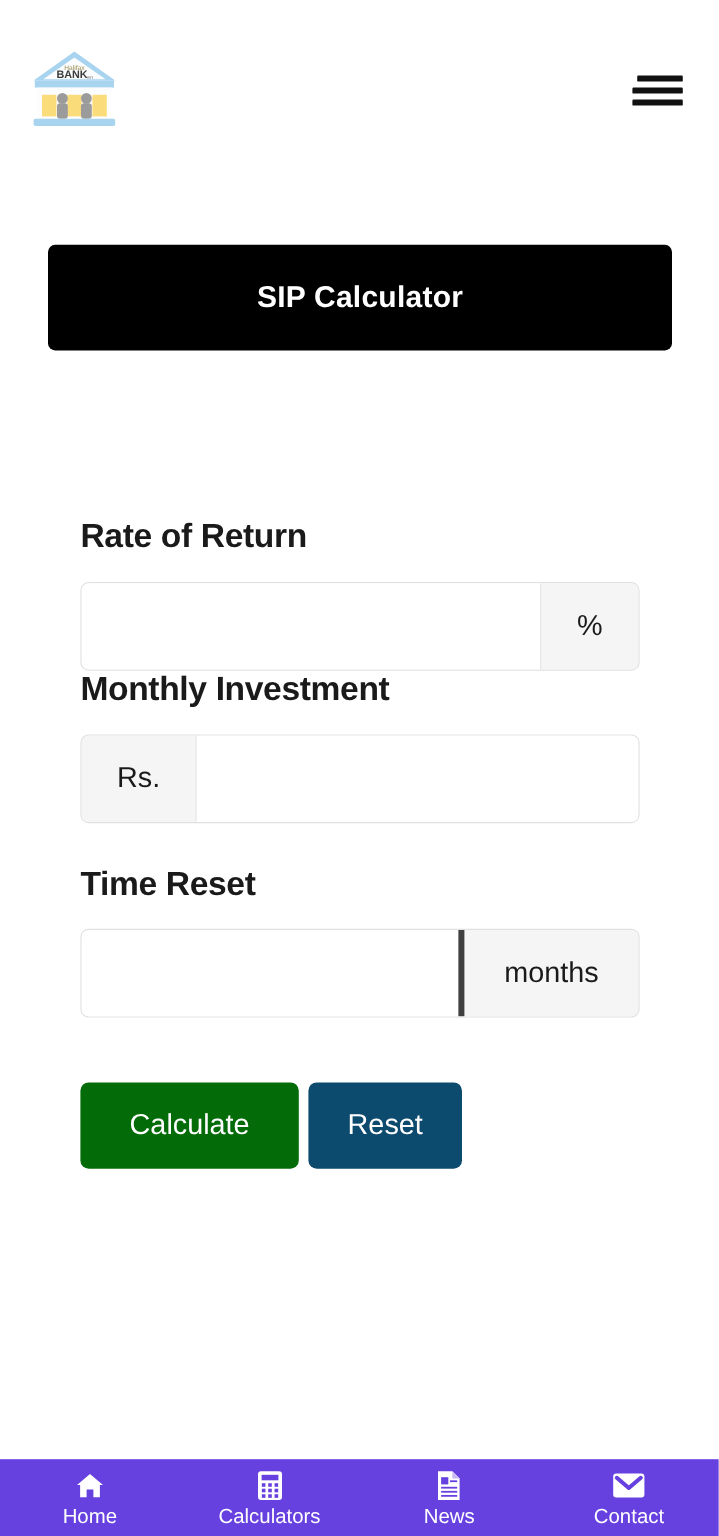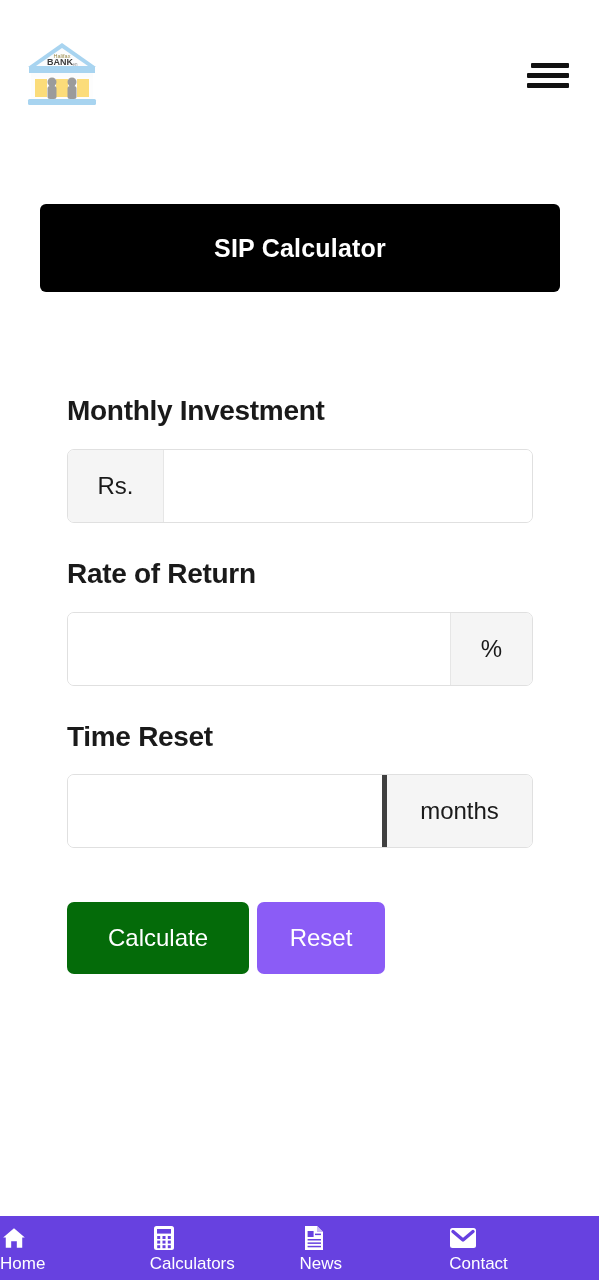--- a/index.html
+++ b/index.html
@@ -159,40 +159,40 @@
     display: flex;
     align-items: center;
     justify-content: center;
   }
   .btn-calculate {
     width: 182px;
     background: #046b09;
   }
   .btn-reset {
     width: 128px;
-    background: #8b5cf6;
+    background: #0c4a6e;
   }
 
   
   .bottom-nav {
     position: absolute;
     left: 0;
     bottom: 0;
     width: 599px;
     height: 64px;
     background: #6741e0;
     display: flex;
     align-items: center;
   }
   .nav-item {
     flex: 1 1 0;
     height: 64px;
     display: flex;
     flex-direction: column;
-    align-items: flex-start;
+    align-items: center;
     justify-content: center;
     gap: 3px;
     cursor: pointer;
   }
   .nav-icon {
     width: 28px;
     height: 28px;
     display: flex;
     align-items: center;
     justify-content: center;
@@ -245,33 +245,33 @@
       <div class="bar b3"></div>
     </div>
   </div>
 
   <div class="title-banner">
     <span class="title-banner-text">SIP Calculator</span>
   </div>
 
   <div class="form-area">
 
+    <div class="field-block spaced">
+      <div class="field-label">Rate of Return</div>
+      <div class="input-group">
+        <input class="text-input" type="text" value="" placeholder="" style="">
+        <div class="input-addon suffix-pct">%</div>
+      </div>
+    </div>
+
     <div class="field-block">
       <div class="field-label">Monthly Investment</div>
       <div class="input-group">
         <div class="input-addon prefix">Rs.</div>
         <input class="text-input" type="text" value="" placeholder="" style="">
-      </div>
-    </div>
-
-    <div class="field-block spaced">
-      <div class="field-label">Rate of Return</div>
-      <div class="input-group">
-        <input class="text-input" type="text" value="" placeholder="" style="">
-        <div class="input-addon suffix-pct">%</div>
       </div>
     </div>
 
     <div class="field-block spaced">
       <div class="field-label">Time Reset</div>
       <div class="input-group">
         <input class="text-input" type="text" value="" placeholder="" style="">
         <div class="input-addon suffix-months">months</div>
       </div>
     </div>

